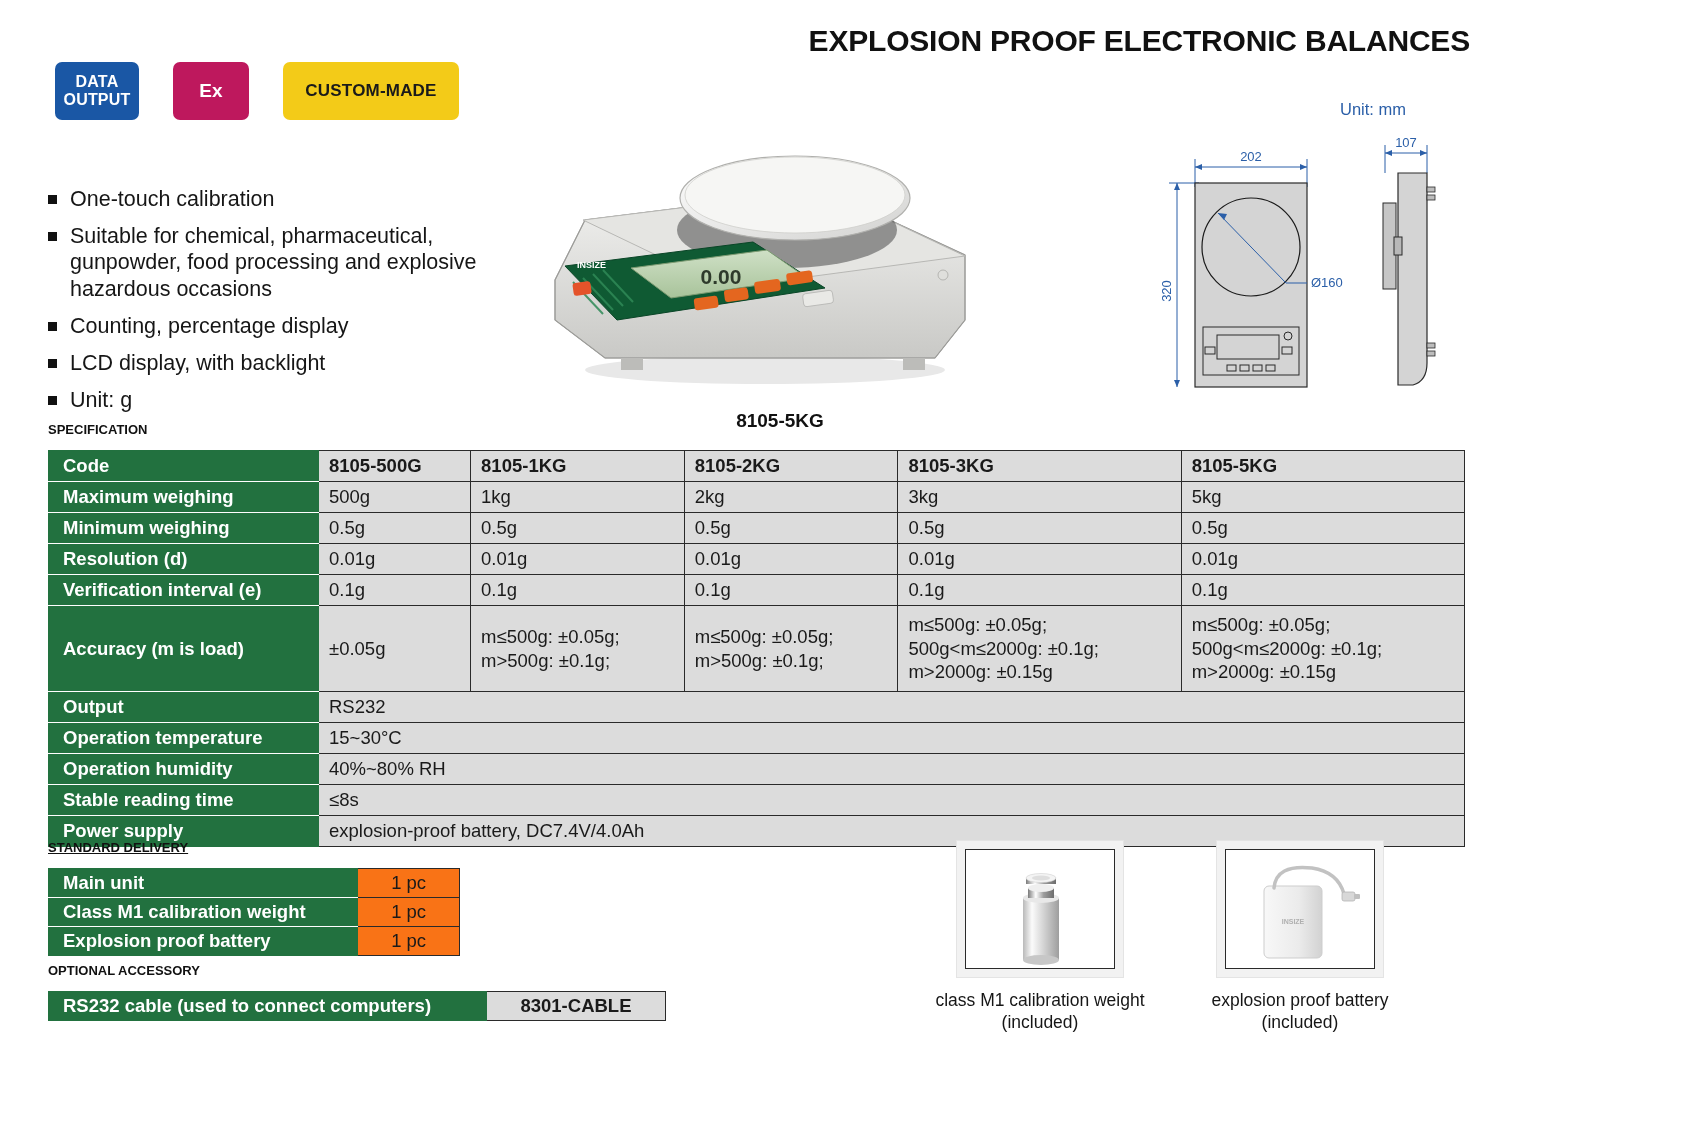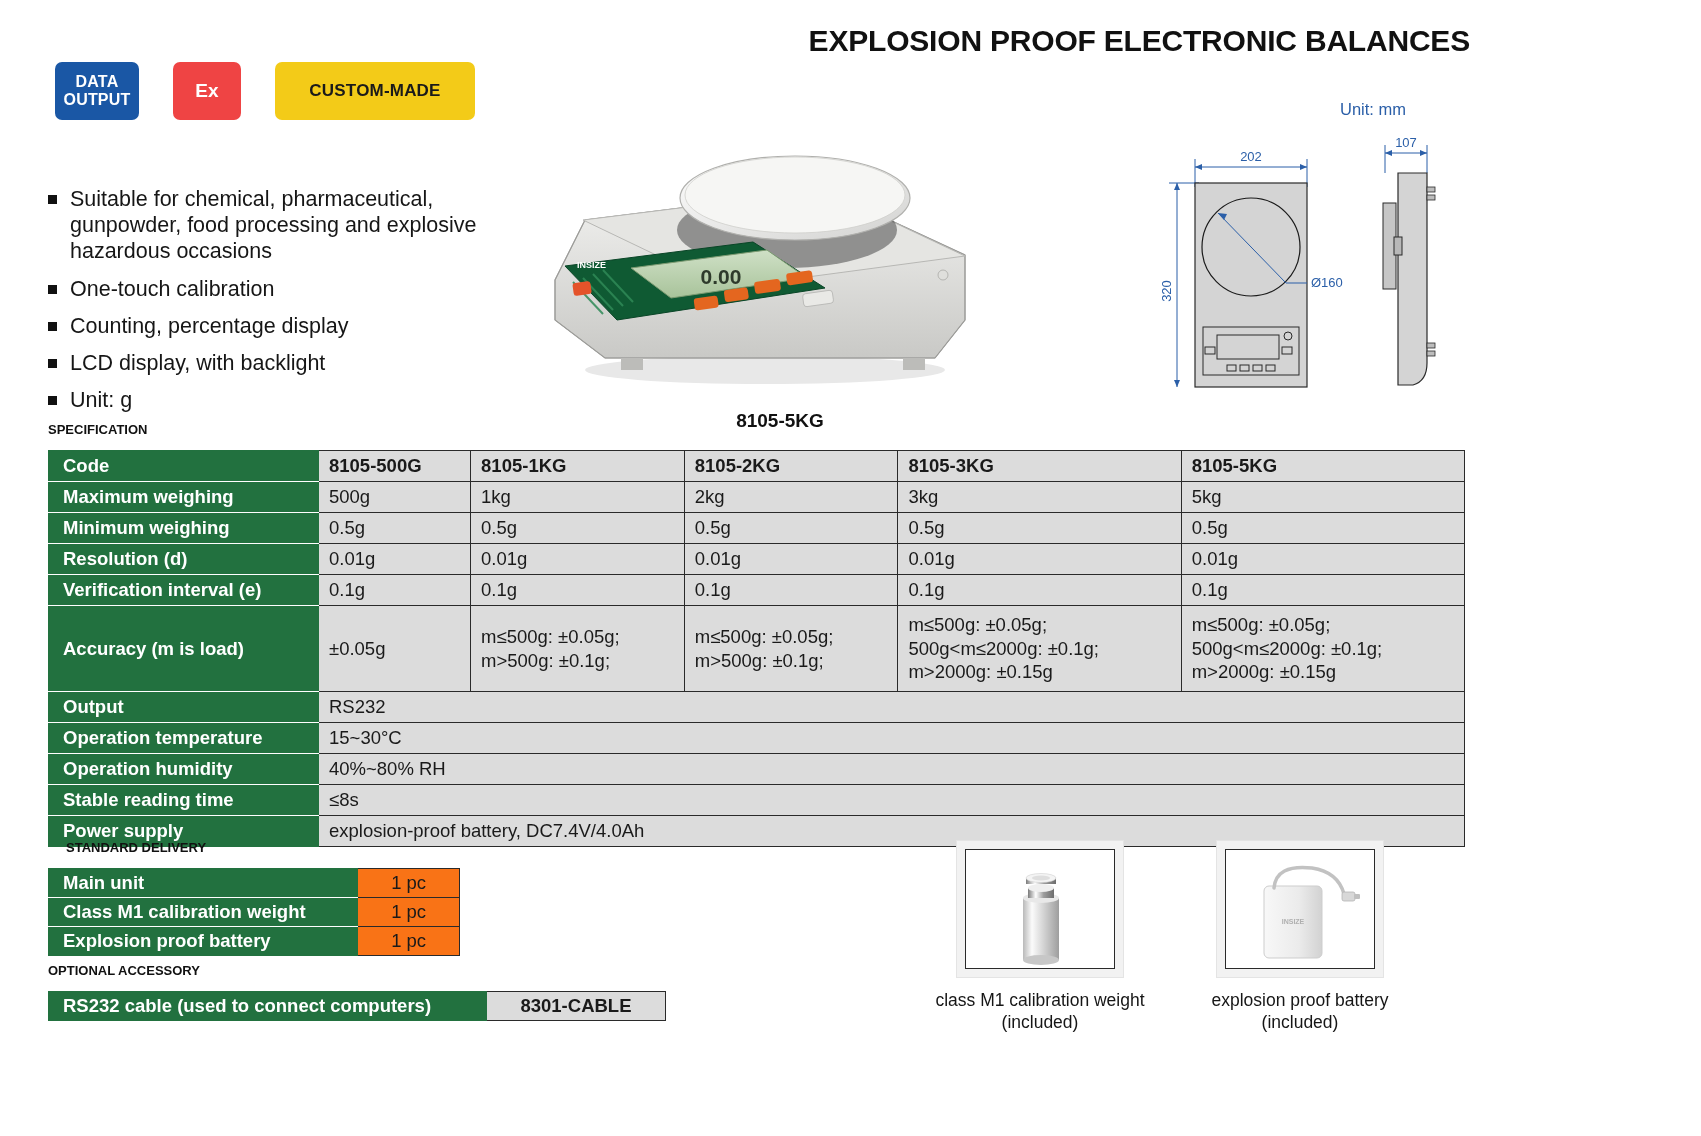--- a/index.html
+++ b/index.html
@@ -17,22 +17,22 @@
   .badges { position: absolute; left: 55px; top: 62px; display: flex; gap: 34px; align-items: flex-start; }
   .badge {
     border-radius: 7px;
     display: flex; align-items: center; justify-content: center;
     text-align: center;
     font-weight: bold;
     line-height: 1.12;
     letter-spacing: .2px;
   }
   .badge-data { width: 84px; height: 58px; background: #1a57a5; color: #fff; font-size: 16px; }
-  .badge-ex   { width: 68px; height: 58px; background: #ef4444; color: #fff; font-size: 19px; }
-  .badge-cm   { width: 200px; height: 58px; background: #f3cb18; color: #1a1a1a; font-size: 17px; }
+  .badge-ex   { width: 76px; height: 58px; background: #be185d; color: #fff; font-size: 19px; }
+  .badge-cm   { width: 176px; height: 58px; background: #f3cb18; color: #1a1a1a; font-size: 17px; }
 
   
   .features { position: absolute; left: 48px; top: 186px; width: 470px; }
   .feat { display: flex; margin-bottom: 11px; }
   .feat .bullet {
     width: 9px; height: 9px; background: #111; margin-right: 13px;
     margin-top: 9px; flex: 0 0 auto;
   }
   .feat .txt { font-size: 21.5px; line-height: 1.22; color: #161616; }
 
@@ -73,21 +73,21 @@
     background: #22713f; color: #fff; font-weight: bold;
     border-color: #22713f; border-bottom-color: #ffffff;
     width: 270px; padding-left: 14px; margin-top: 9px;
   }
   .spec-table tr:last-child td.lbl { border-bottom-color: #22713f; }
   .spec-table td.val { background: #dcdcdc; color: #1a1a1a; }
   .spec-table td.code { font-weight: bold; }
   .spec-table td.multi { white-space: pre-line; line-height: 1.28; padding-top: 7px; padding-bottom: 7px; }
 
   
-  #delivery-title { position: absolute; left: 66px; top: 840px; }
+  #delivery-title { position: absolute; left: 48px; top: 840px; text-decoration: underline; }
   .deliv-table { position: absolute; left: 48px; top: 868px; width: 412px; }
   .deliv-table td {
     border: 1.4px solid #2a2a2a; font-size: 18.5px; height: 28px; padding: 3px 10px; vertical-align: middle;
   }
   .deliv-table td.lbl {
     background: #22713f; color: #fff; font-weight: bold;
     border-color: #22713f; border-bottom-color: #fff; width: 310px; padding-left: 14px;
   }
   .deliv-table tr:last-child td.lbl { border-bottom-color: #22713f; }
   .deliv-table td.val { background: #f97316; text-align: center; width: 102px; }
@@ -131,25 +131,25 @@
       <span>Ex</span>
     </div>
     <div class="badge badge-cm">
       <span>CUSTOM-MADE</span>
     </div>
   </div>
 
   <div class="features">
     <div class="feat">
       <span class="bullet"></span>
-      <span class="txt">Suitable for chemical, pharmaceutical, gunpowder, food processing and explosive hazardous occasions</span>
+      <span class="txt">One-touch calibration</span>
     </div>
     <div class="feat">
       <span class="bullet"></span>
-      <span class="txt">One-touch calibration</span>
+      <span class="txt">Suitable for chemical, pharmaceutical, gunpowder, food processing and explosive hazardous occasions</span>
     </div>
     <div class="feat">
       <span class="bullet"></span>
       <span class="txt">Counting, percentage display</span>
     </div>
     <div class="feat">
       <span class="bullet"></span>
       <span class="txt">LCD display, with backlight</span>
     </div>
     <div class="feat">

